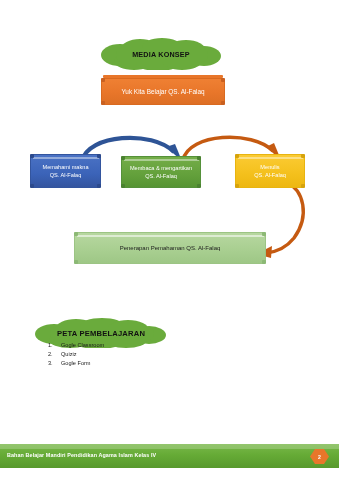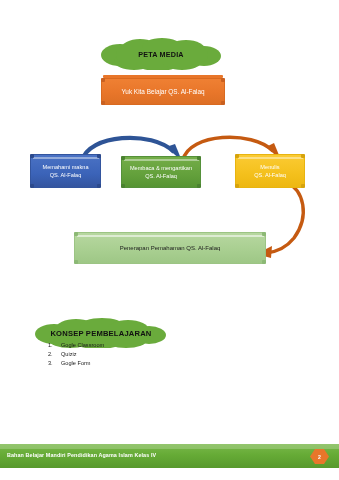--- a/index.html
+++ b/index.html
@@ -247,21 +247,21 @@
         <ellipse cx="40" cy="11" rx="19" ry="10"></ellipse>
         <ellipse cx="62" cy="9" rx="20" ry="9"></ellipse>
         <ellipse cx="86" cy="13" rx="20" ry="11"></ellipse>
         <ellipse cx="104" cy="18" rx="17" ry="10"></ellipse>
         <ellipse cx="34" cy="23" rx="20" ry="9"></ellipse>
         <ellipse cx="58" cy="25" rx="22" ry="8"></ellipse>
         <ellipse cx="82" cy="23" rx="20" ry="9"></ellipse>
         <rect x="16" y="10" width="92" height="14" rx="6"></rect>
       </g>
     </svg>
-    <span class="cloud-label">PETA MEDIA</span>
+    <span class="cloud-label">MEDIA KONSEP</span>
   </div>
 
   <div class="box3d" id="box-yuk">
     <span class="stud tl"></span>
     <span class="stud tr"></span>
     <span class="stud bl"></span>
     <span class="stud br"></span>
     <span class="box-label">Yuk Kita Belajar QS. Al-Falaq</span>
   </div>
 
@@ -322,21 +322,21 @@
         <ellipse cx="42" cy="10" rx="20" ry="9"></ellipse>
         <ellipse cx="68" cy="8" rx="22" ry="8"></ellipse>
         <ellipse cx="94" cy="12" rx="21" ry="10"></ellipse>
         <ellipse cx="115" cy="17" rx="17" ry="9"></ellipse>
         <ellipse cx="36" cy="22" rx="21" ry="8"></ellipse>
         <ellipse cx="64" cy="24" rx="24" ry="7"></ellipse>
         <ellipse cx="92" cy="22" rx="21" ry="8"></ellipse>
         <rect x="16" y="9" width="104" height="13" rx="6"></rect>
       </g>
     </svg>
-    <span class="cloud-label">KONSEP PEMBELAJARAN</span>
+    <span class="cloud-label">PETA PEMBELAJARAN</span>
   </div>
 
   <ol id="media-list">
     <li>
       <span class="num">1.</span>
       <span class="txt">Gogle Classroom</span>
     </li>
     <li>
       <span class="num">2.</span>
       <span class="txt">Quiziz</span>

